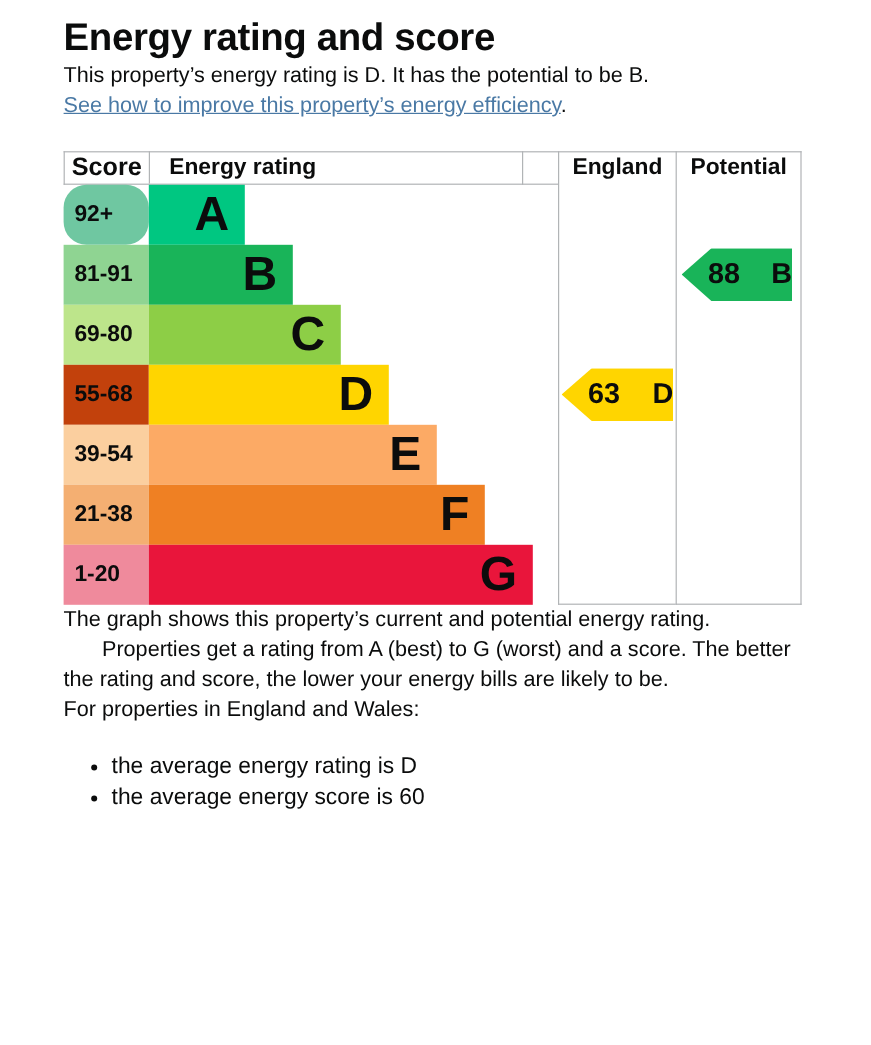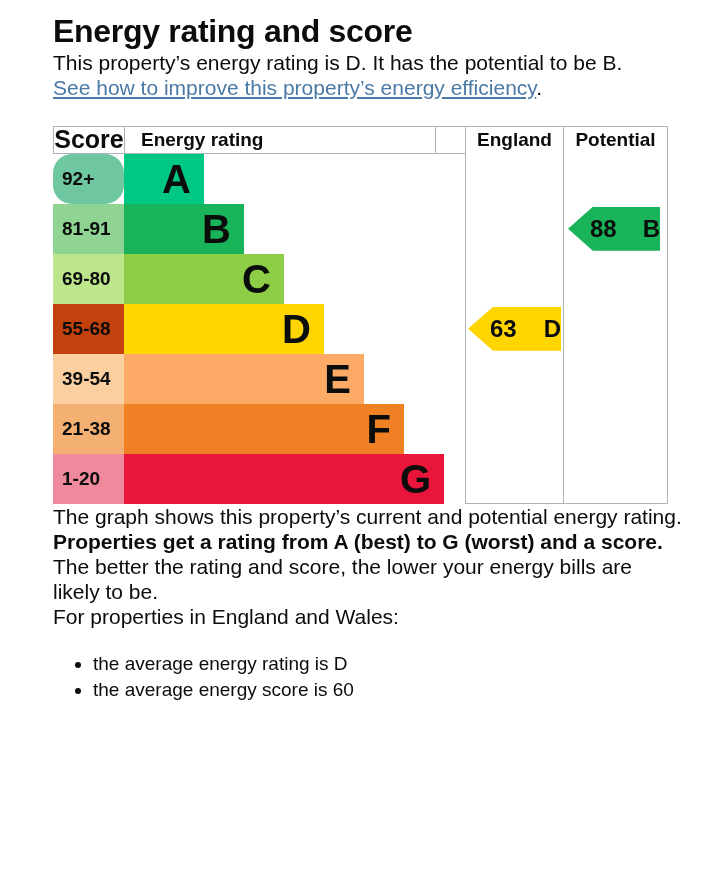--- a/index.html
+++ b/index.html
@@ -16,36 +16,36 @@
     padding: 13px 43px 20px 53px;
   }
   h1.page-title {
     font-size: 32px;
     line-height: 1.15;
     font-weight: 700;
     letter-spacing: -0.3px;
     margin: 0;
   }
   p.body-text {
-    font-size: 21px;
+    font-size: 18px;
     line-height: 25px;
     margin: 0;
     max-width: 650px;
   }
   .intro-para   { margin-top: 36px; }
   .link-para    { margin-top: 28px; }
   .caption-para { margin-top: 40px; }
   .bold-para    { margin-top: 24px; line-height: 27px; }
   .region-para  { margin-top: 34px; }
   a.gov-link {
     color: #4a79a5;
     text-decoration: underline;
     cursor: pointer;
   }
-  .bold-lead { font-weight: 700; }
+  .bold-lead { font-weight: 400; margin-left: 32px; }
   ul.stats-list {
     margin: 22px 0 0 0;
     padding-left: 40px;
     font-size: 19px;
     line-height: 25px;
   }
   ul.stats-list li { margin-bottom: 1px; }
 
   
   .epc-chart {
@@ -60,21 +60,21 @@
     background: #b1b4b6;
   }
   .head-left {
     position: absolute; left: 0; top: 0;
     width: 412px; height: 28px;
     border-left: 1px solid #b1b4b6;
     border-bottom: 1px solid #b1b4b6;
   }
   .head-score {
     position: absolute; left: 0; top: 0; width: 71px; height: 27px;
-    line-height: 27px; text-align: center; font-size: 25px;
+    line-height: 27px; text-align: center; font-size: 21px;
     border-right: 1px solid #b1b4b6;
   }
   .head-rating {
     position: absolute; left: 87px; top: 0; height: 27px;
     line-height: 27px; font-size: 19px;
   }
   .head-left-endline {
     position: absolute; left: 381px; top: 0; bottom: -1px; width: 1px;
     background: #b1b4b6;
   }

